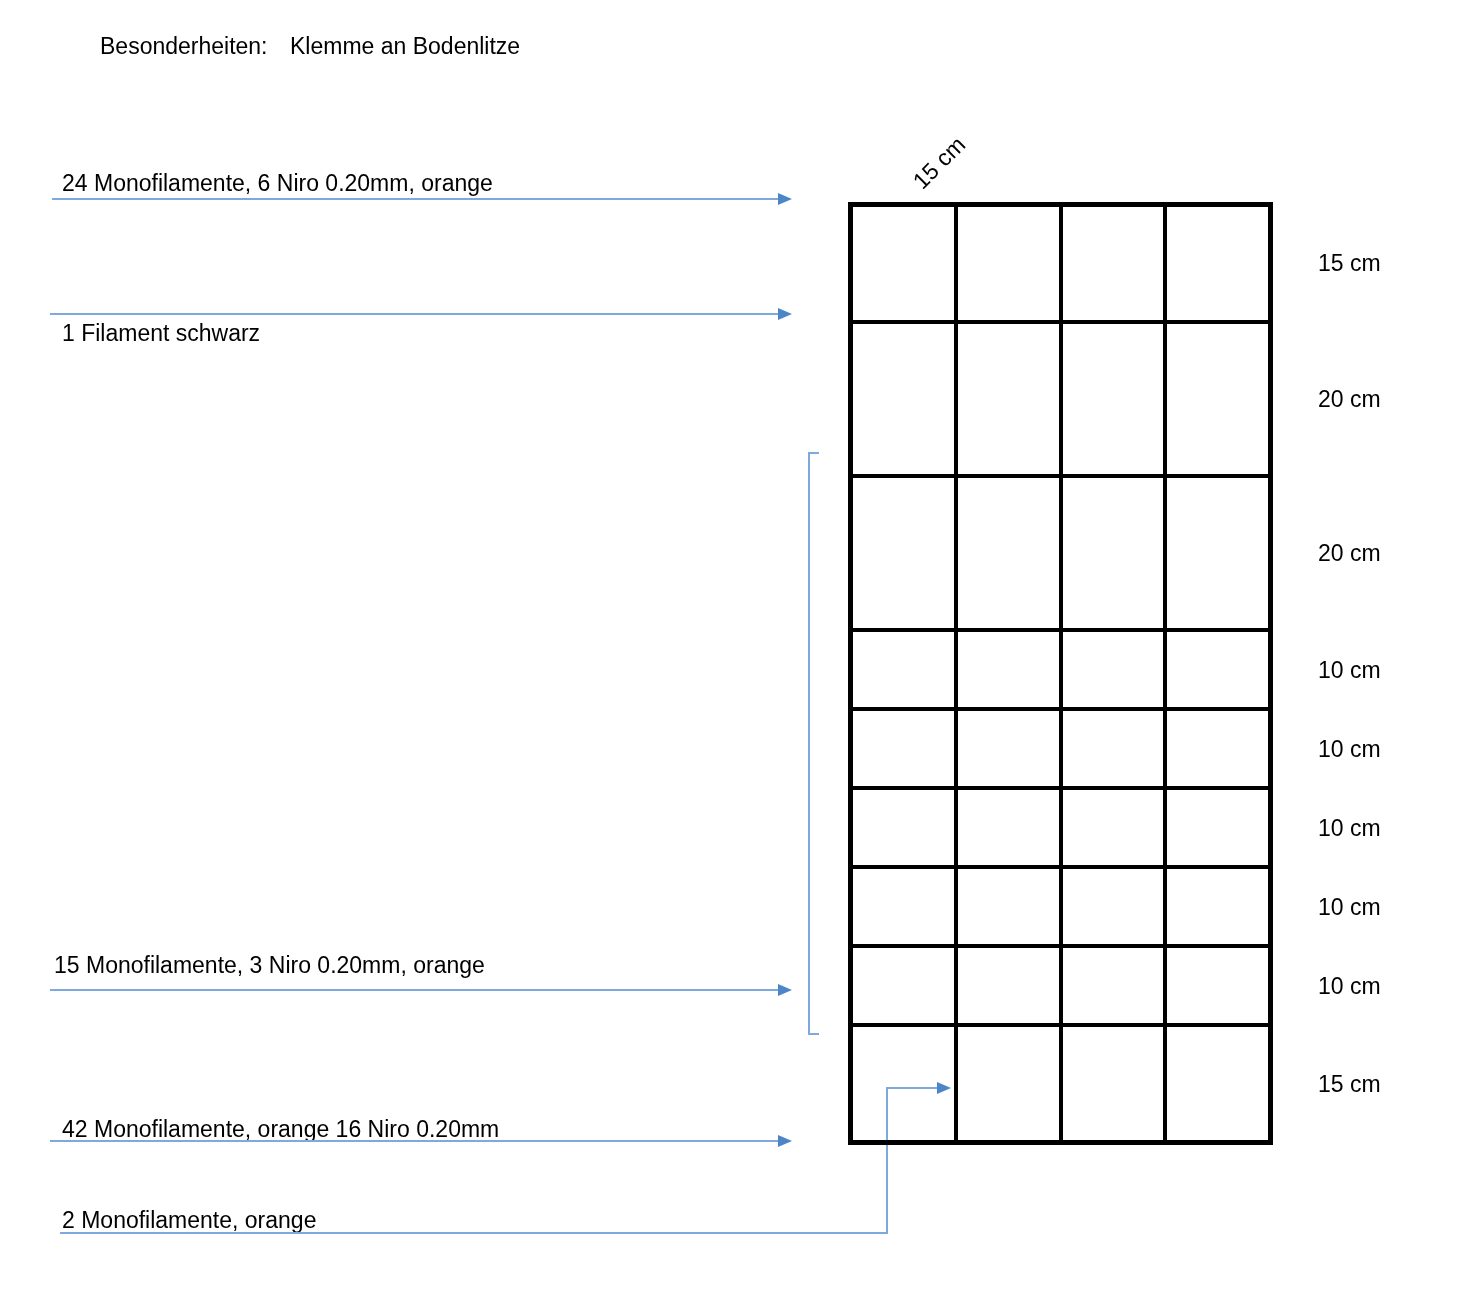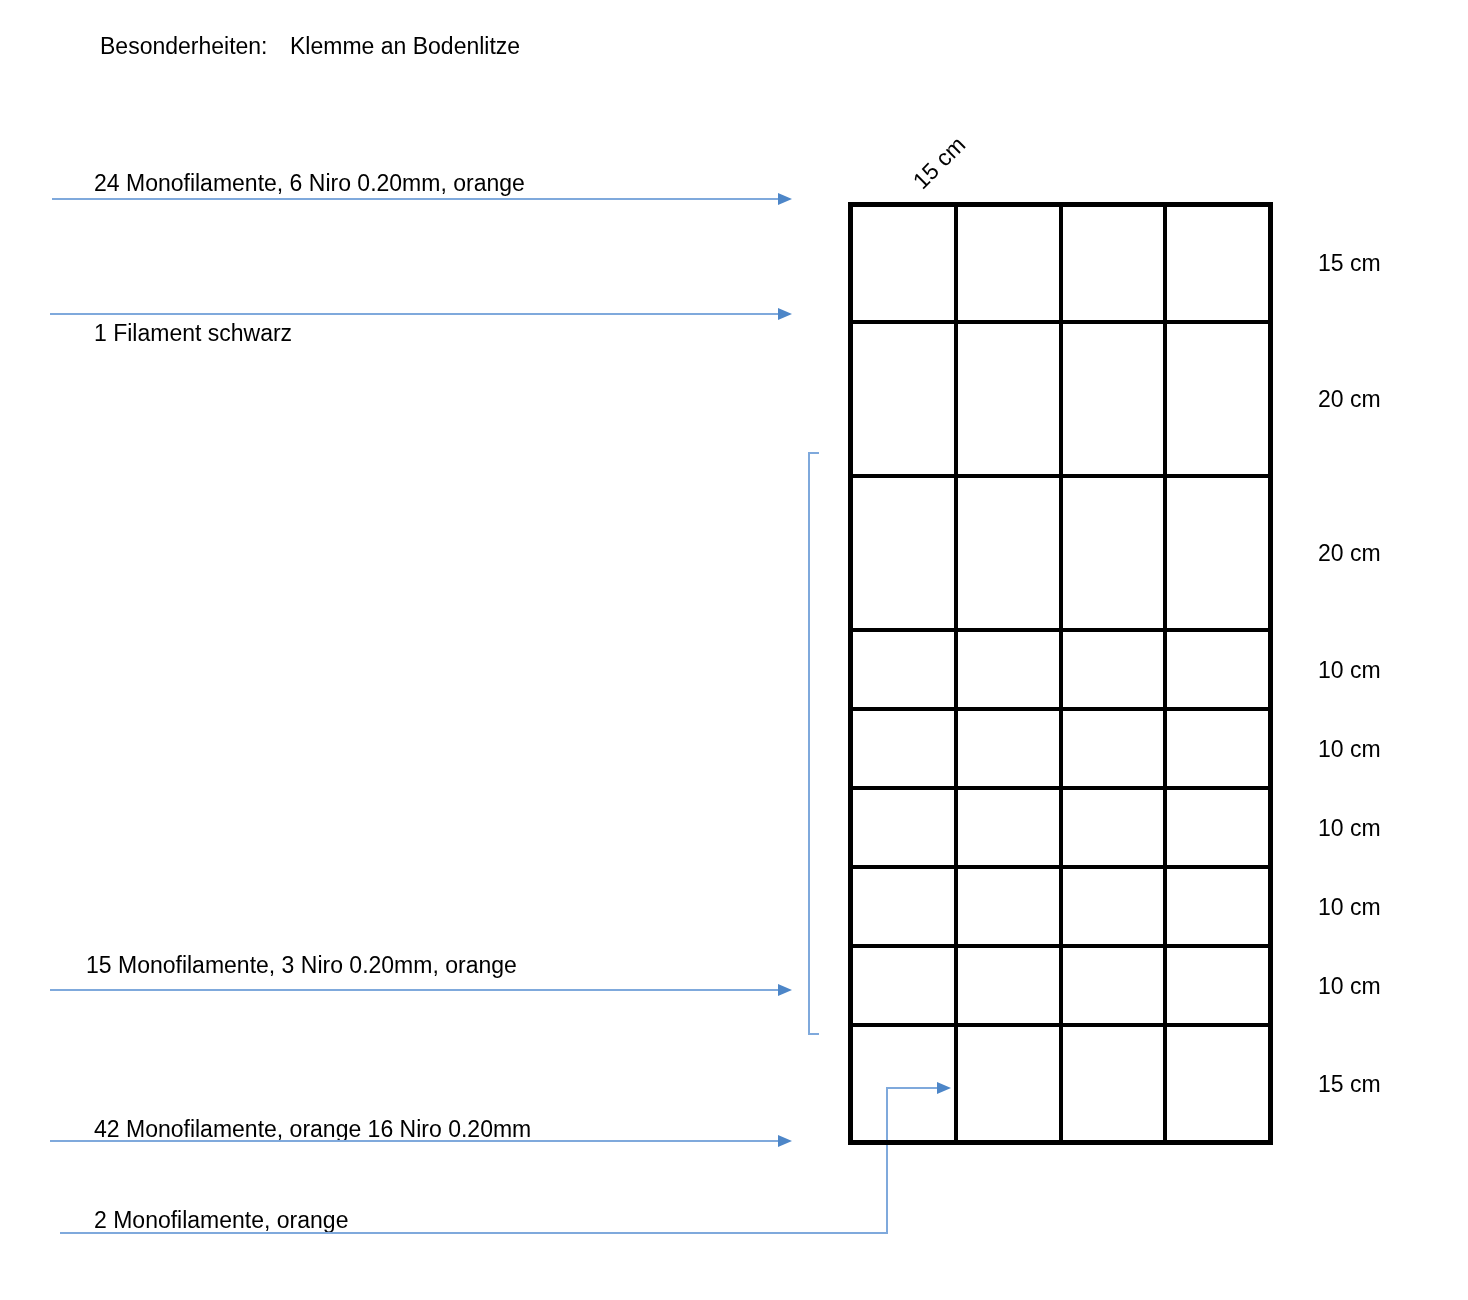--- a/index.html
+++ b/index.html
@@ -2,21 +2,21 @@
 <html style="--arrow-line: #7FA9DC; --arrowhead: #4D86C8; --grid-line: #000000; --text-color: #000000;"><head>
 <meta charset="utf-8">
 <style>
   html,body { margin:0; padding:0; background:#ffffff; }
   .canvas {
     position:relative; width:1468px; height:1300px;
     background:#ffffff; overflow:hidden;
     font-family:"Liberation Sans", sans-serif;
     color:var(--text-color,#000);
   }
-  .txt { position:absolute; font-size:23px; line-height:26px; white-space:pre;margin-left:32px; }
+  .txt { position:absolute; font-size:23px; line-height:26px; white-space:pre; }
   .title-label { position:absolute; left:100px; top:33px; font-size:23px; line-height:26px; white-space:pre; }
   .title-value { position:absolute; left:283px; top:33px; font-size:23px; line-height:26px; white-space:pre;margin-left:7px; }
 
   
   .shaft { position:absolute; height:2px; background:var(--arrow-line,#7FA9DC); }
   .vline { position:absolute; width:2px;  background:var(--arrow-line,#7FA9DC); }
   .ah {
     position:absolute; width:0; height:0;
     border-top:6px solid transparent; border-bottom:6px solid transparent;
     border-left:14px solid var(--arrowhead,#4D86C8);

